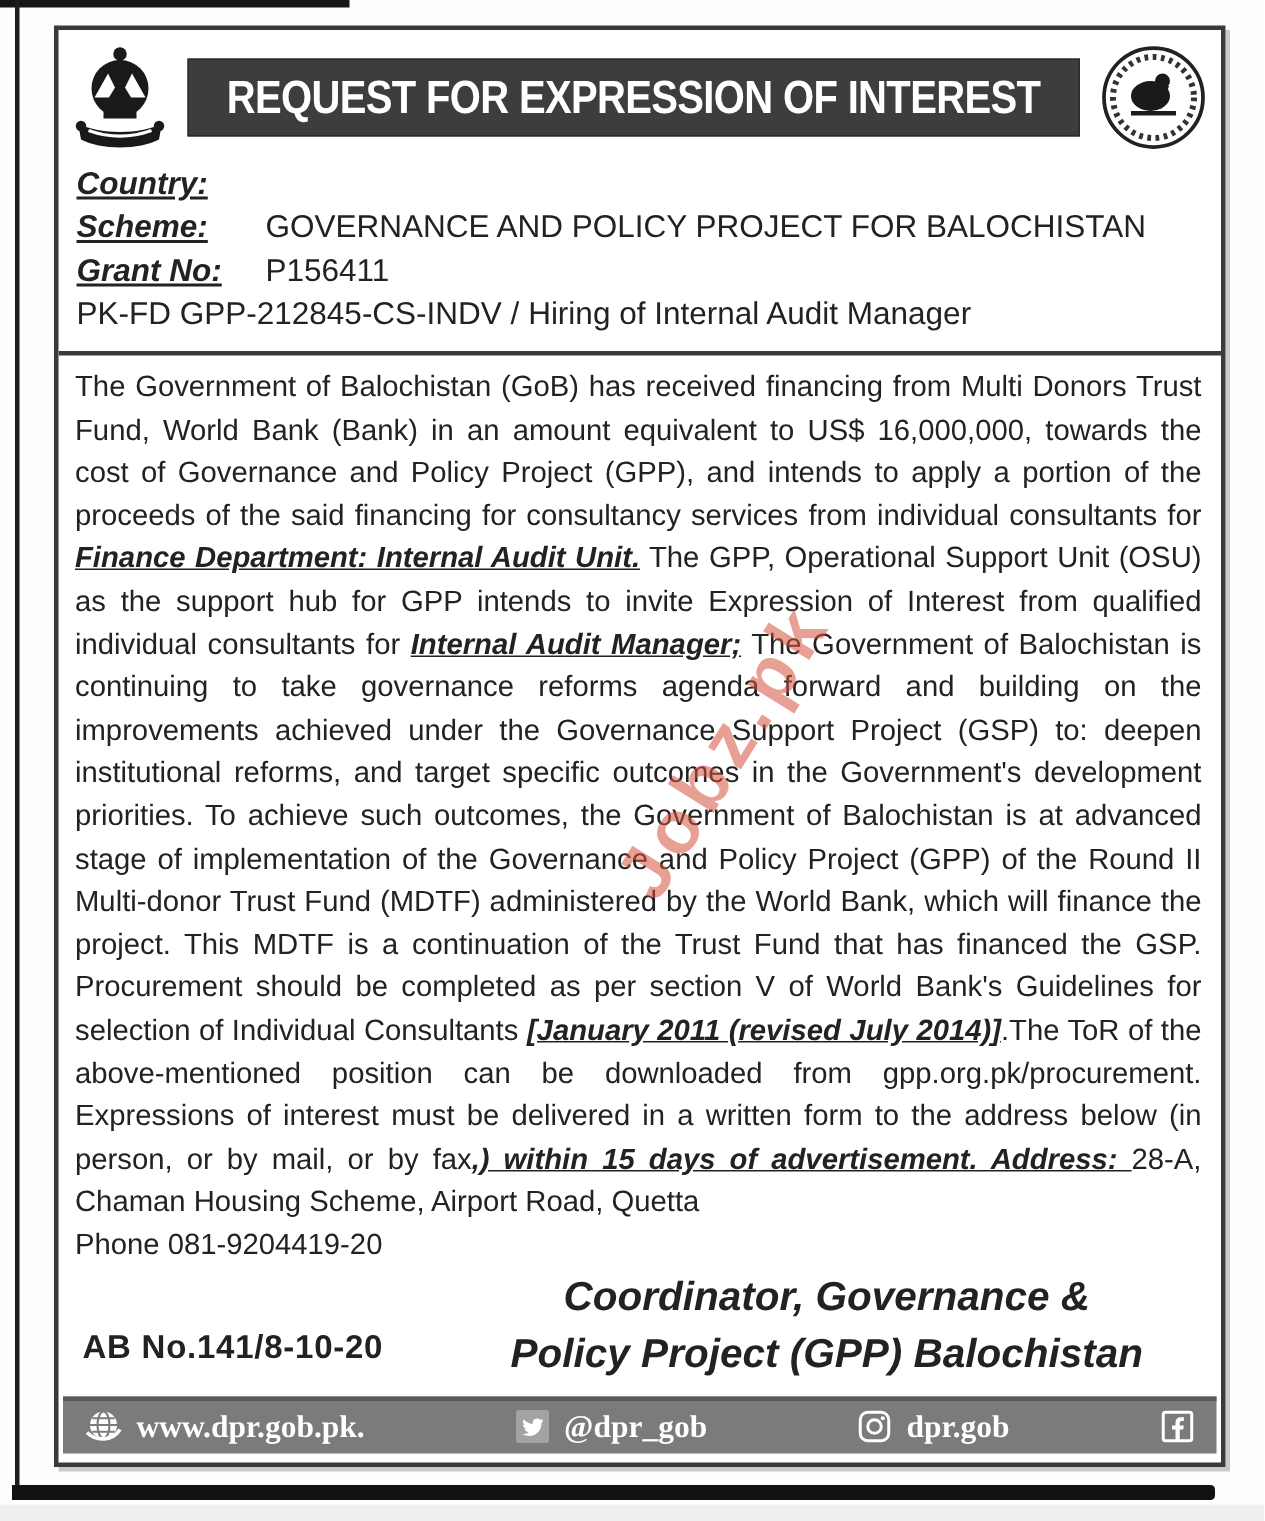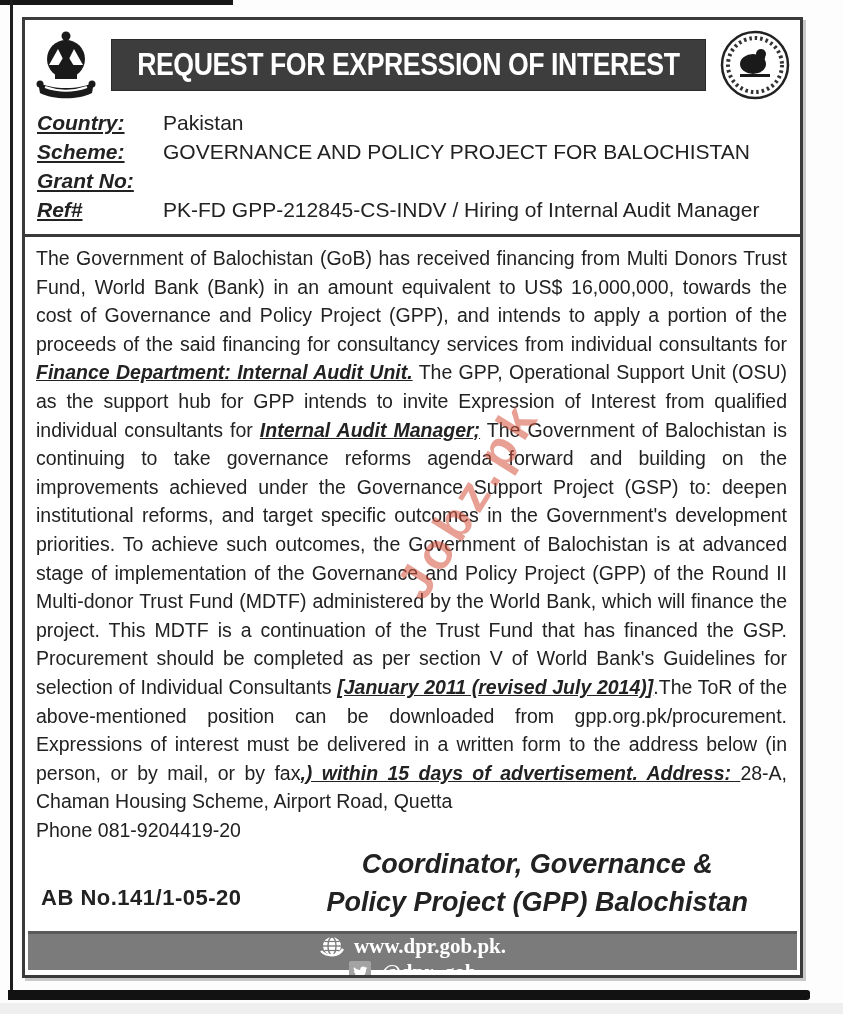--- a/index.html
+++ b/index.html
@@ -8,21 +8,21 @@
     overflow:hidden; font-family:"Liberation Sans", sans-serif; color:#222;
   }
   
   .strip-top-left { position:absolute; left:0; top:0; width:233px; height:5px; background:#161616; }
   .rule-left { position:absolute; left:10px; top:0; width:3px; height:992px; background:#1d1d1d; }
   .band-bottom { position:absolute; left:8px; top:990px; width:802px; height:10px; background:#121212; border-radius:0 3px 3px 0; }
   .strip-bottom-bg { position:absolute; left:0; top:1003px; width:843px; height:11px; background:#efefef; }
 
   
   .ad {
-    position:absolute; left:22px; top:17px; width:781px; height:961px;
+    position:absolute; left:36px; top:17px; width:781px; height:961px;
     box-sizing:border-box; border:3px solid #3a3a3a; background:#fff;
     box-shadow:3px 3px 0 #c9c9c9; display:flex; flex-direction:column; overflow:hidden;
   }
   .ad-header { display:flex; align-items:center; padding:8px 8px 2px 10px; }
   .crest { width:62px; height:72px; flex:0 0 auto; }
   .title-bar {
     flex:1; height:50px; margin:0 12px 0 14px; background:#3d3d3d; border:1px solid #2a2a2a;
     display:flex; align-items:center; justify-content:center; overflow:hidden;
   }
   .title-bar span {
@@ -42,21 +42,21 @@
   .phone-line { font-size:19.5px; line-height:29px; }
 
   .sig-row { flex:1; display:flex; align-items:flex-end; padding:0 12px 10px 16px; }
   .ab-no { font-weight:bold; font-size:22px; letter-spacing:0.5px; padding-bottom:10px; }
   .signature { margin-left:auto; margin-right:40px; text-align:center;
                font-weight:bold; font-style:italic; font-size:27px; line-height:38px; }
 
   .social-bar {
     margin:0 3px 6px 3px; height:36px; background:#7b7b7b; border-top:3px solid #5a5a5a;
     display:flex; align-items:center; justify-content:space-between; padding:0 14px;
-    color:#fff; font-family:"Liberation Serif", serif; font-weight:bold; font-size:21px;flex-direction:column;
+    color:#fff; font-family:"Liberation Serif", serif; font-weight:bold; font-size:21px;
   }
   .social-item { display:flex; align-items:center; gap:9px; white-space:nowrap; }
   .social-item svg { display:block; }
 
   .watermark {
     position:absolute; left:443px; top:480px; transform:translate(-50%,-50%) rotate(-58deg);
     font-size:50px; font-weight:bold; letter-spacing:5px; color:rgba(213,82,61,0.55);
     pointer-events:none; white-space:nowrap;
   }
 </style>
@@ -98,42 +98,41 @@
         <ellipse cx="35" cy="36" rx="13" ry="10" fill="#1a1a1a"></ellipse>
         <circle cx="43" cy="26" r="5" fill="#1a1a1a"></circle>
         <rect x="40" y="28" width="5" height="16" fill="#1a1a1a" transform="rotate(18 42 36)"></rect>
         <rect x="22" y="46" width="30" height="3" fill="#1a1a1a"></rect>
       </svg>
     </div>
 
     <div class="fields">
       <div class="field-row">
         <span class="field-label">Country:</span>
-        <span class="field-value">Pakistan</span>
       </div>
       <div class="field-row">
         <span class="field-label">Scheme:</span>
         <span class="field-value">GOVERNANCE AND POLICY PROJECT FOR BALOCHISTAN</span>
       </div>
       <div class="field-row">
         <span class="field-label">Grant No:</span>
+        <span class="field-value">P156411</span>
       </div>
       <div class="field-row">
-        <span class="field-label">Ref#</span>
         <span class="field-value">PK-FD GPP-212845-CS-INDV / Hiring of Internal Audit Manager</span>
       </div>
     </div>
 
     <div class="body-text">
       <p><span>The Government of Balochistan (GoB) has received financing from Multi Donors Trust Fund, World Bank (Bank) in an amount equivalent to US$ 16,000,000, towards the cost of Governance and Policy Project (GPP), and intends to apply a portion of the proceeds of the said financing for consultancy services from individual consultants for </span><span class="em">Finance Department: Internal Audit Unit.</span><span> The GPP, Operational Support Unit (OSU) as the support hub for GPP intends to invite Expression of Interest from qualified individual consultants for </span><span class="em">Internal Audit Manager;</span><span> The Government of Balochistan is continuing to take governance reforms agenda forward and building on the improvements achieved under the Governance Support Project (GSP) to: deepen institutional reforms, and target specific outcomes in the Government's development priorities. To achieve such outcomes, the Government of Balochistan is at advanced stage of implementation of the Governance and Policy Project (GPP) of the Round II Multi-donor Trust Fund (MDTF) administered by the World Bank, which will finance the project. This MDTF is a continuation of the Trust Fund that has financed the GSP. Procurement should be completed as per section V of World Bank's Guidelines for selection of Individual Consultants </span><span class="em">[January 2011 (revised July 2014)]</span><span>.The ToR of the above-mentioned position can be downloaded from gpp.org.pk/procurement. Expressions of interest must be delivered in a written form to the address below (in person, or by mail, or by fax</span><span class="em">,) within 15 days of advertisement. Address: </span><span>28-A, Chaman Housing Scheme, Airport Road, Quetta</span></p>
       <div class="phone-line">Phone 081-9204419-20</div>
     </div>
 
     <div class="sig-row">
-      <div class="ab-no">AB No.141/1-05-20</div>
+      <div class="ab-no">AB No.141/8-10-20</div>
       <div class="signature">
         <div>Coordinator, Governance &amp;</div>
         <div>Policy Project (GPP) Balochistan</div>
       </div>
     </div>
 
     <div class="social-bar">
       <div class="social-item">
         <svg width="26" height="26" viewBox="0 0 26 26">
           <circle cx="13" cy="12" r="9" fill="#fff"></circle>

